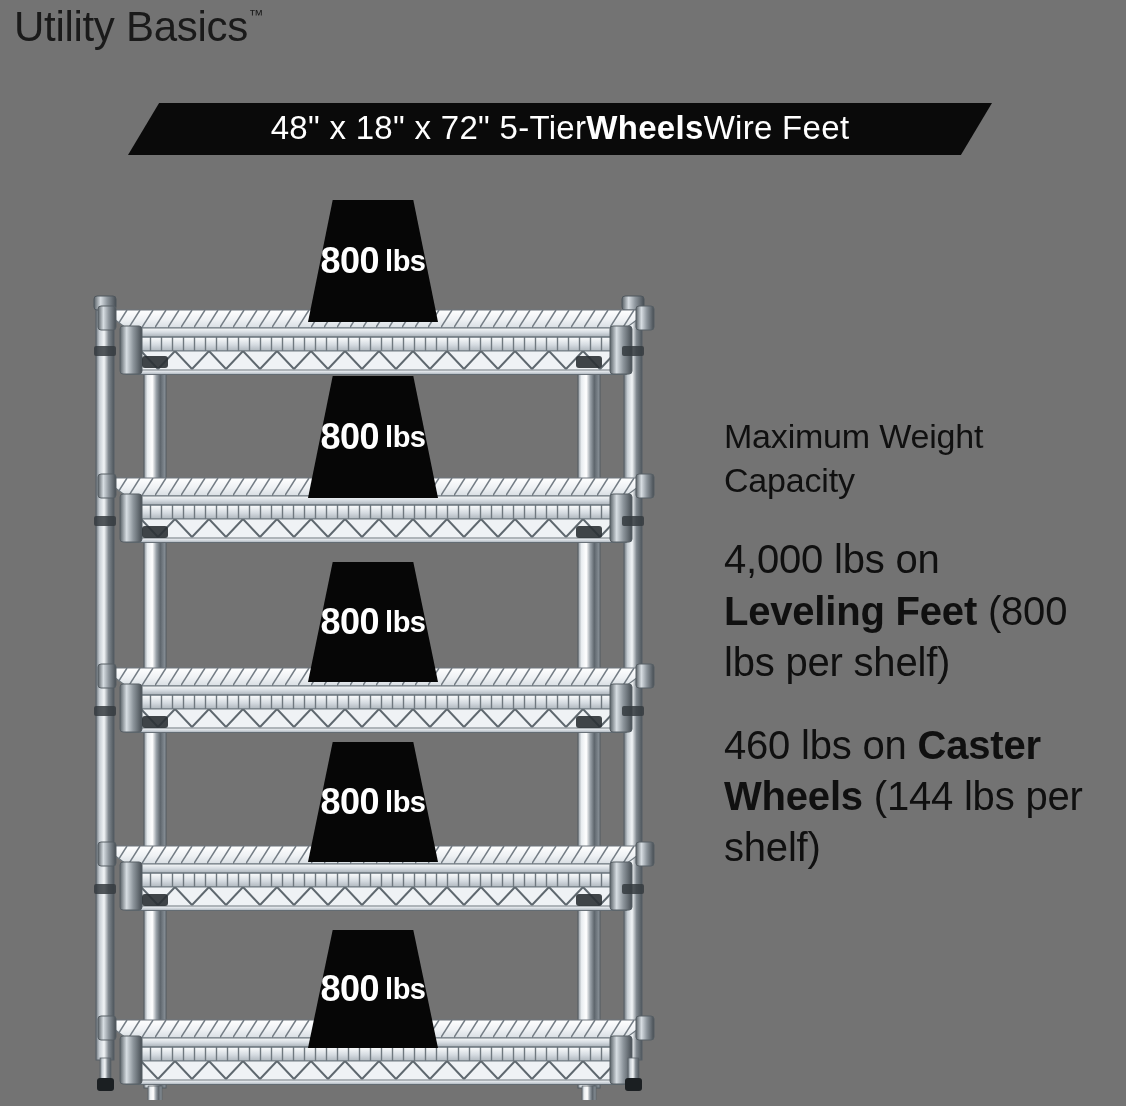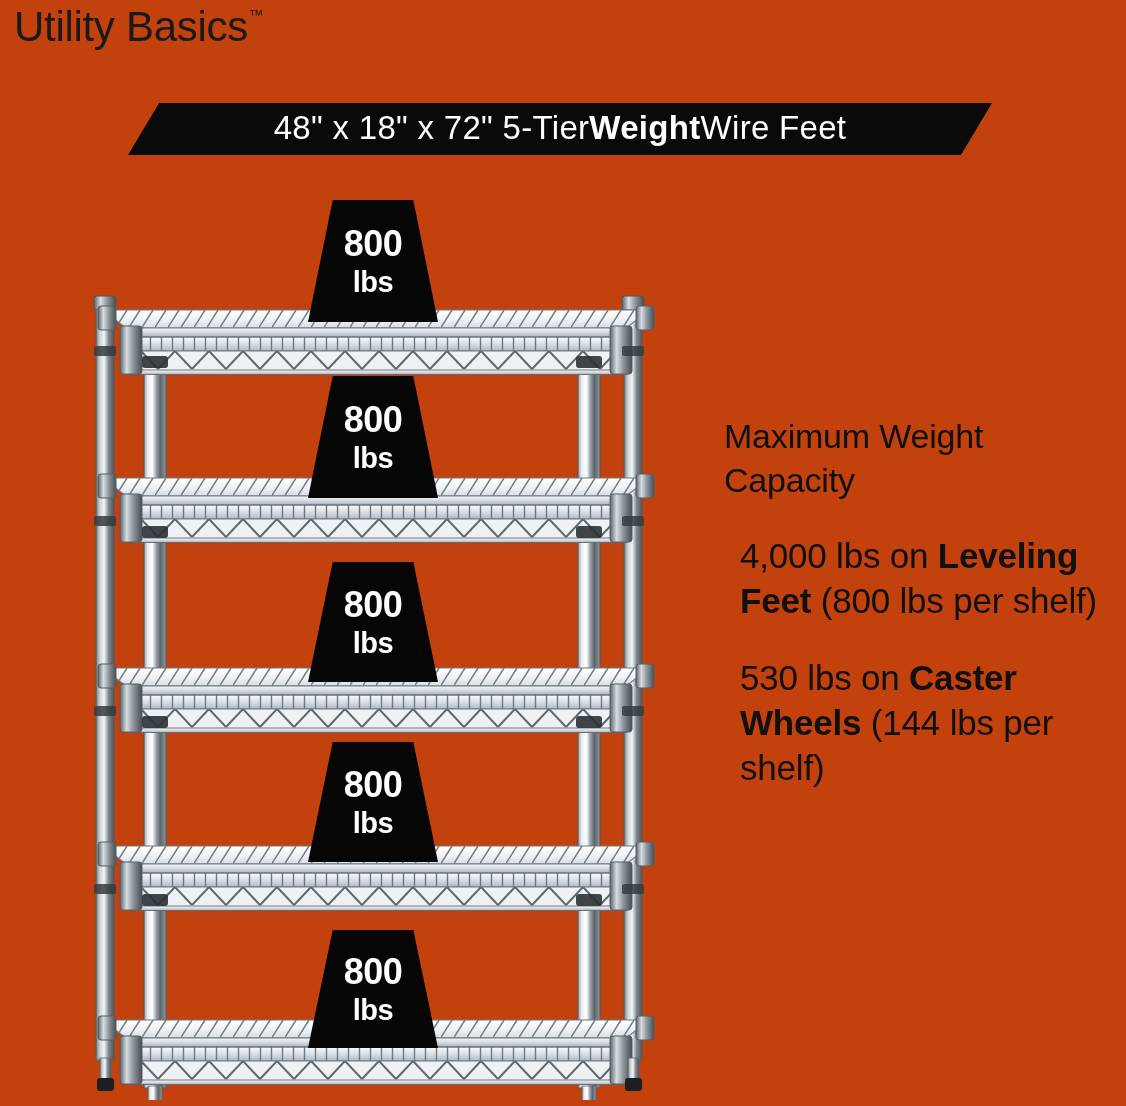--- a/index.html
+++ b/index.html
@@ -10,21 +10,21 @@
     height: 1106px;
     background: #ffffff;
     font-family: "Liberation Sans", sans-serif;
     overflow: hidden;
   }
 
   #page {
     position: relative;
     width: 1126px;
     height: 1106px;
-    background: #c2410c;
+    background: #737373;
   }
 
   
   .brand {
     position: absolute;
     left: 14px;
     top: 4px;
     font-size: 42px;
     font-weight: 400;
     color: #1a1a1a;
@@ -91,21 +91,21 @@
   .callout .tag-bg {
     position: absolute;
     inset: 0;
     background: #060606;
     clip-path: polygon(19% 0, 81% 0, 100% 100%, 0 100%);
   }
   .callout .tag-text {
     position: absolute;
     inset: 0;
     display: flex;
-    flex-direction: column;
+    flex-direction: row;
     align-items: center;
     justify-content: center;
     gap: 6px;
     z-index: 3;
   }
   .callout .lbl-num { font-size: 36px; line-height: 1; letter-spacing: -0.5px; }
   .callout .lbl-unit { font-size: 29px; line-height: 1; letter-spacing: -0.5px; }
 
   
   .specs {
@@ -115,43 +115,42 @@
     width: 380px;
     color: #101010;
   }
   .specs .heading {
     font-size: 34px;
     line-height: 1.3;
     font-weight: 400;
     letter-spacing: -0.2px;
   }
   .specs .para {
-    font-size: 35px;
+    font-size: 40px;
     line-height: 1.28;
     font-weight: 400;
     letter-spacing: -0.2px;
     margin-top: 32px;
-    margin-left: 16px;
   }
   .specs .para b { font-weight: 700; }
 </style>
 </head>
 <body>
 
 <div id="page">
 
   <div class="brand">
     <span>Utility Basics</span><span class="tm">™</span>
   </div>
 
   <div class="banner-wrap">
     <div class="banner-bg"></div>
     <div class="banner-text">
       <span>48" x 18" x 72" 5-Tier </span>
-        <span class="bold">Weight</span>
+        <span class="bold">Wheels</span>
         <span> Wire Feet</span>
     </div>
   </div>
 
   <div class="rack">
     <svg width="600" height="930" viewBox="0 0 600 930" xmlns="http://www.w3.org/2000/svg">
       <defs>
         <linearGradient id="postG" x1="0" y1="0" x2="1" y2="0">
           <stop offset="0%" stop-color="#8d959c"></stop>
           <stop offset="16%" stop-color="#e9edf0"></stop>
@@ -336,17 +335,17 @@
   </div>
 
   <div class="specs">
     <div class="heading">Maximum Weight Capacity</div>
 
     <div class="para">
       <span>4,000 lbs on </span><b>Leveling Feet</b><span> (800 lbs per shelf)</span>
     </div>
 
     <div class="para">
-      <span>530 lbs on </span><b>Caster Wheels</b><span> (144 lbs per shelf)</span>
+      <span>460 lbs on </span><b>Caster Wheels</b><span> (144 lbs per shelf)</span>
     </div>
   </div>
 
 </div>
 
 </body></html>

